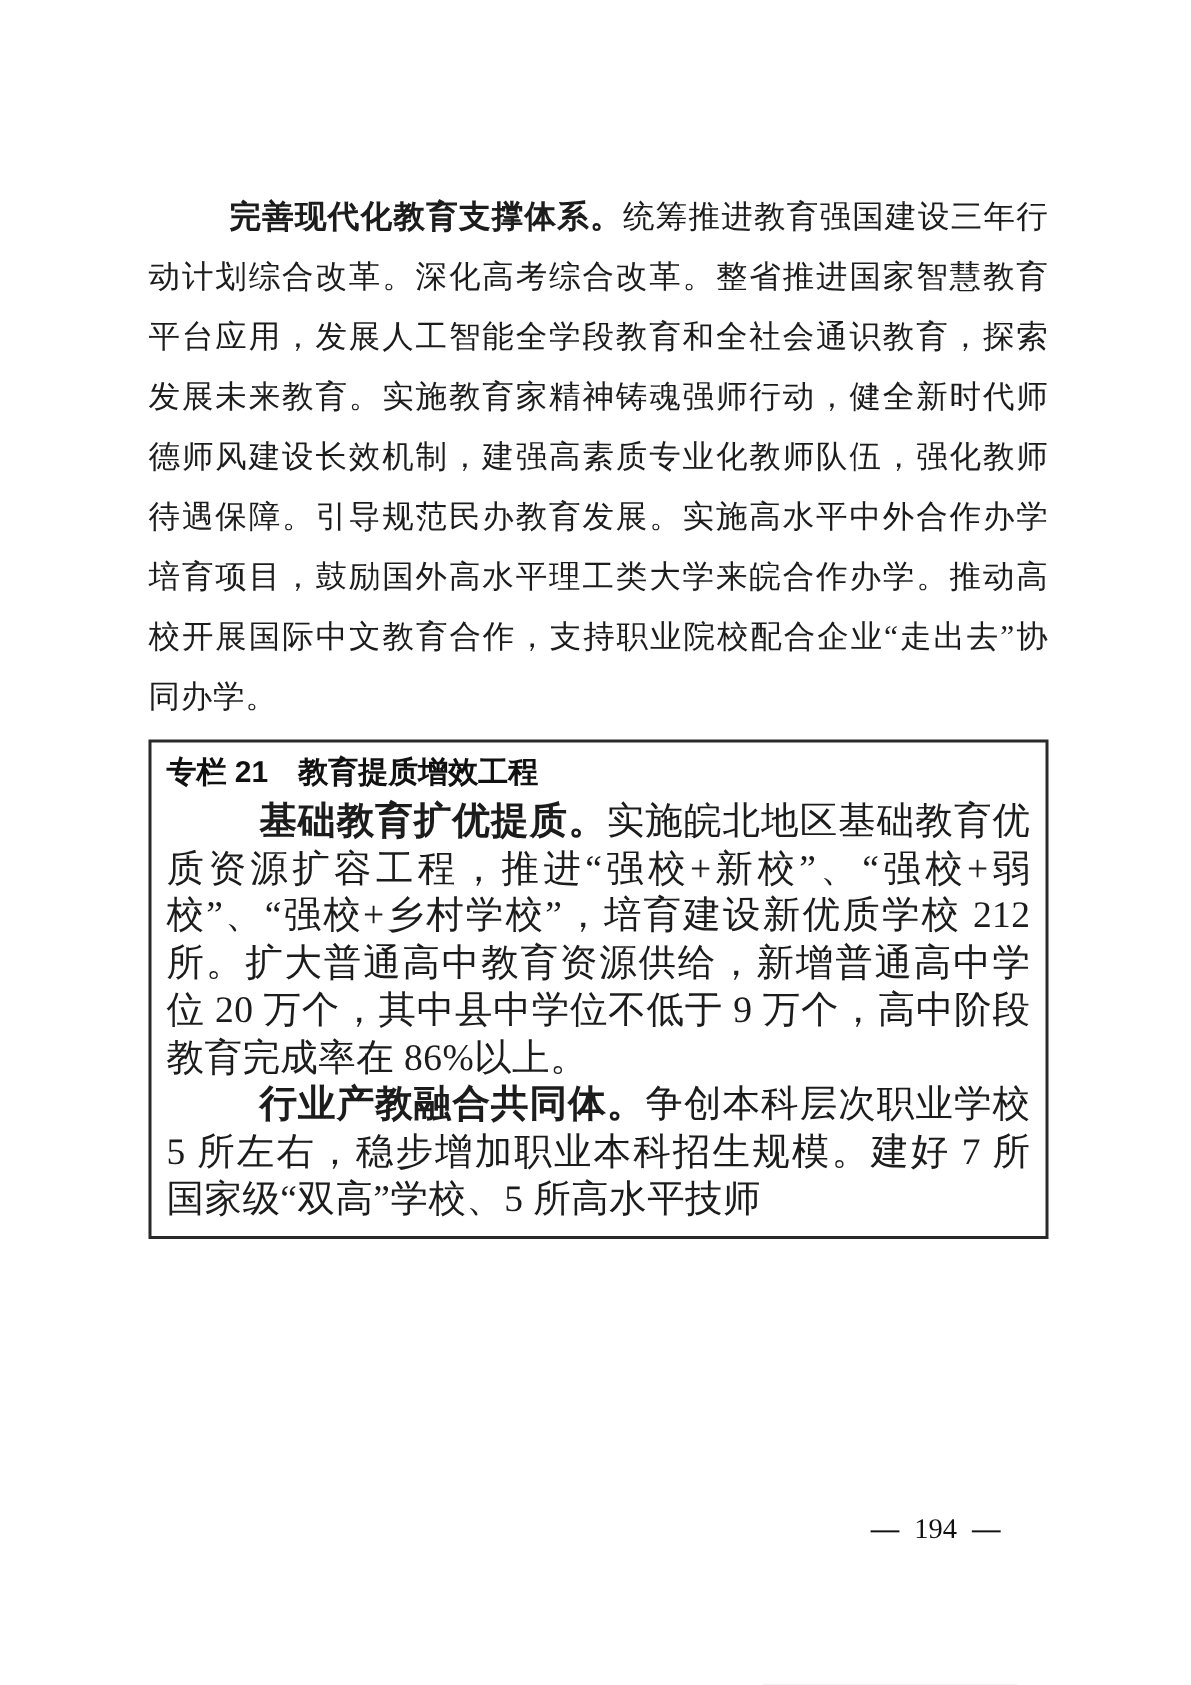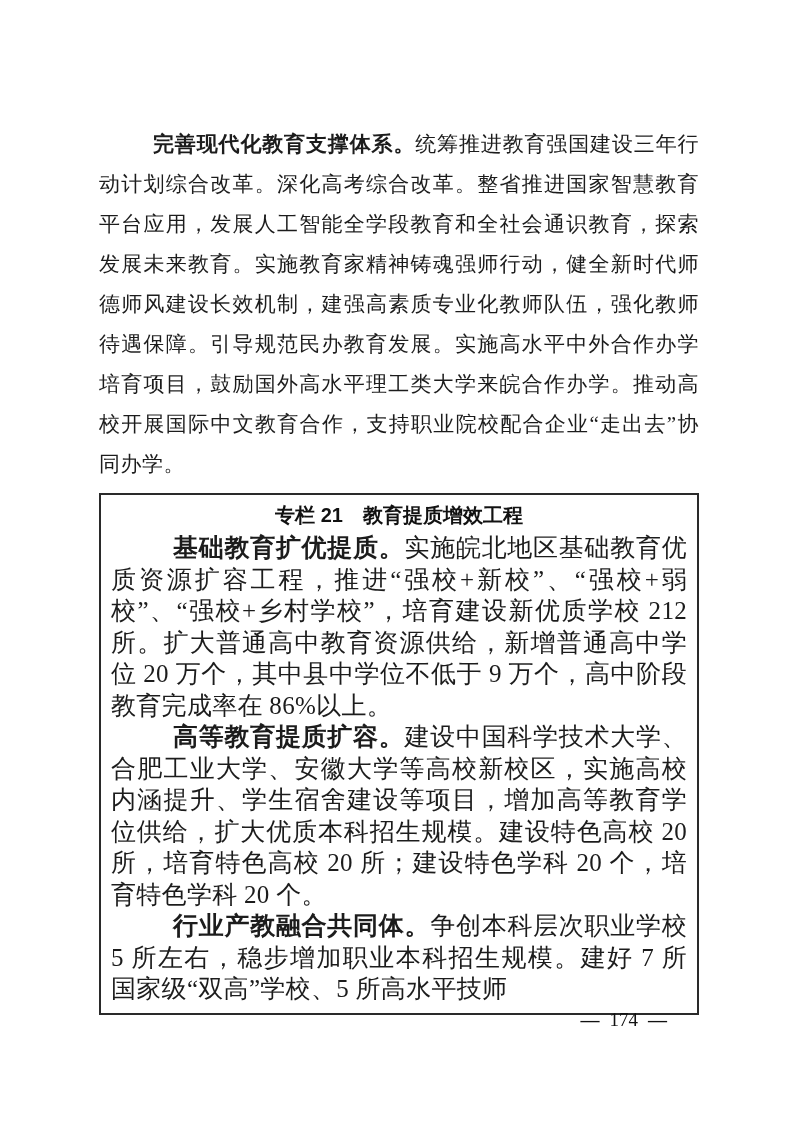--- a/index.html
+++ b/index.html
@@ -37,21 +37,21 @@
     font-weight: bold;
     margin-left: 12px;
   }
   .panel {
     margin-top: 9px;
     border: 2px solid #2a2a2a;
     padding: 3px 10px 8px 10px;
     box-sizing: border-box;
   }
   .panel-title {
-    text-align: center;
+    text-align: left;
     font-weight: bold;
     font-size: 20px;
     line-height: 34px;
     color: #111111;
     font-family: "Liberation Sans", "DejaVu Sans", sans-serif;
   }
   .panel-para {
     margin: 0;
     font-size: 25px;
     line-height: 31.5px;
@@ -81,25 +81,24 @@
   <div class="content">
 
 
     <p class="main-para indent"><span class="lead">完善现代化教育支撑体系。</span><span>统筹推进教育强国建设三年行动计划综合改革。深化高考综合改革。整省推进国家智慧教育平台应用，发展人工智能全学段教育和全社会通识教育，探索发展未来教育。实施教育家精神铸魂强师行动，健全新时代师德师风建设长效机制，建强高素质专业化教师队伍，强化教师待遇保障。引导规范民办教育发展。实施高水平中外合作办学培育项目，鼓励国外高水平理工类大学来皖合作办学。推动高校开展国际中文教育合作，支持职业院校配合企业“走出去”协同办学。</span></p>
 
     <div class="panel">
       <div class="panel-title">专栏 21　教育提质增效工程</div>
 
       <p class="panel-para"><span class="lead">基础教育扩优提质。</span><span>实施皖北地区基础教育优质资源扩容工程，推进“强校+新校”、“强校+弱校”、“强校+乡村学校”，培育建设新优质学校 212 所。扩大普通高中教育资源供给，新增普通高中学位 20 万个，其中县中学位不低于 9 万个，高中阶段教育完成率在 86%以上。</span></p>
 
-      <p class="panel-para"><span class="lead">高等教育提质扩容。</span><span>建设中国科学技术大学、合肥工业大学、安徽大学等高校新校区，实施高校内涵提升、学生宿舍建设等项目，增加高等教育学位供给，扩大优质本科招生规模。建设特色高校 20 所，培育特色高校 20 所；建设特色学科 20 个，培育特色学科 20 个。</span></p>
 
       <p class="panel-para"><span class="lead">行业产教融合共同体。</span><span>争创本科层次职业学校 5 所左右，稳步增加职业本科招生规模。建好 7 所国家级“双高”学校、5 所高水平技师</span></p>
     </div>
 
   </div>
 
   <div class="page-footer">
     <span class="footer-dash">—</span>
-    <span>174</span>
+    <span>194</span>
     <span class="footer-dash">—</span>
   </div>
 </div>
 
 </body></html>

